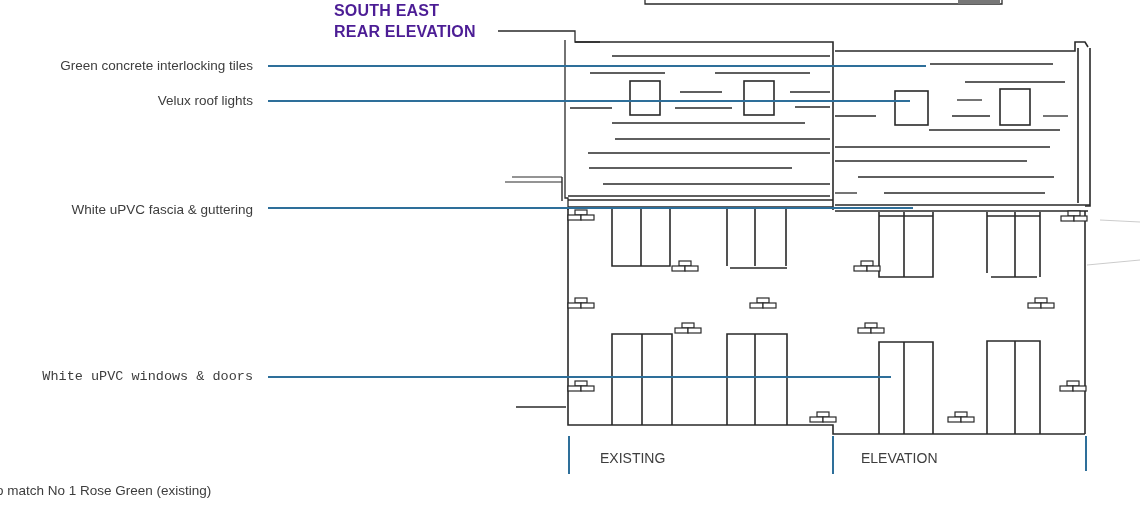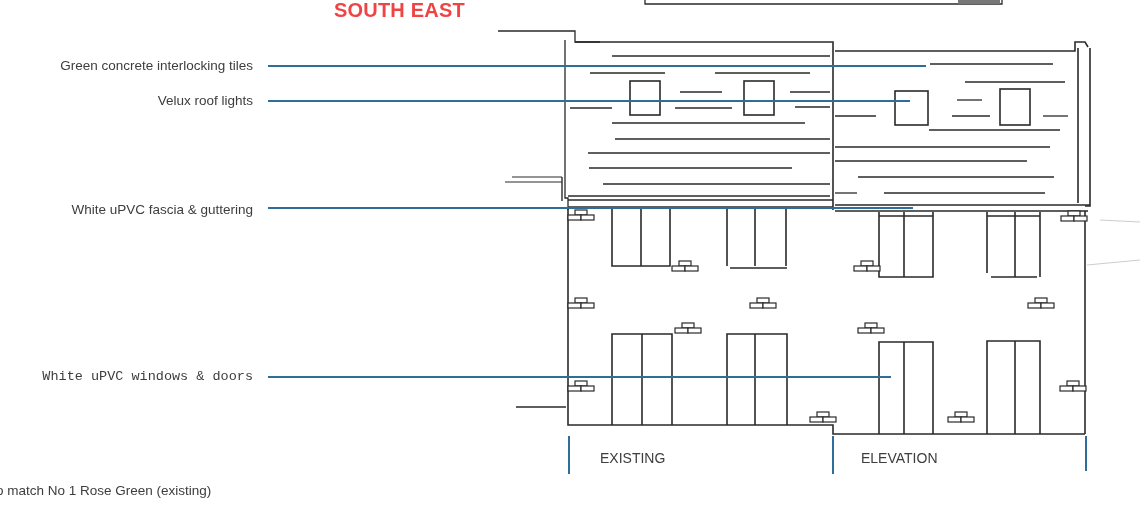--- a/index.html
+++ b/index.html
@@ -1,19 +1,19 @@
 <!DOCTYPE html>
 <html><head>
 <meta charset="utf-8">
 <style>
   html, body { margin:0; padding:0; background:#ffffff; }
   body { width:1140px; height:519px; position:relative; overflow:hidden;
          font-family:"Liberation Sans", sans-serif; color:#3a3a3a; }
-  .title { position:absolute; left:334px; top:0px; font-weight:bold; font-size:20px;
-           line-height:21px; color:#ef4444; letter-spacing:0.2px; }
+  .title { position:absolute; left:334px; top:0px; font-weight:bold; font-size:16px;
+           line-height:21px; color:#4c1d95; letter-spacing:0.2px; }
   .label { position:absolute; font-size:13.5px; color:#3d3d3d; text-align:right; white-space:nowrap; }
   .footer { position:absolute; left:-4px; top:483px; font-size:13.5px; color:#3d3d3d; white-space:nowrap; }
   .seclabel { position:absolute; font-size:14px; color:#3d3d3d; text-align:left; line-height:18px; }
   svg.draw { position:absolute; left:0; top:0; }
 </style>
 </head>
 <body>
 
 <svg class="draw" width="1140" height="519" viewBox="0 0 1140 519">
   <g stroke="#2a2a2a" fill="none" stroke-width="1.6">
@@ -165,20 +165,21 @@
 
   <g stroke="#2e6f9a" stroke-width="2">
     <line x1="569" y1="436" x2="569" y2="474"></line>
     <line x1="833" y1="436" x2="833" y2="474"></line>
     <line x1="1086" y1="436" x2="1086" y2="471"></line>
   </g>
 </svg>
 
 <div class="title">
   <div>SOUTH EAST</div>
+  <div>REAR ELEVATION</div>
 </div>
 
 <div class="label" style="right:887px; top:58px;">Green concrete interlocking tiles</div>
 <div class="label" style="right:887px; top:93px;">Velux roof lights</div>
 <div class="label" style="right:887px; top:202px;">White uPVC fascia &amp; guttering</div>
 <div class="label" style="right:887px; top:369px;font-family:Liberation Mono, monospace;">White uPVC windows &amp; doors</div>
 
 <div class="seclabel" style="left:600px; top:449px; width:200px;">
   <div>EXISTING</div>
 </div>

